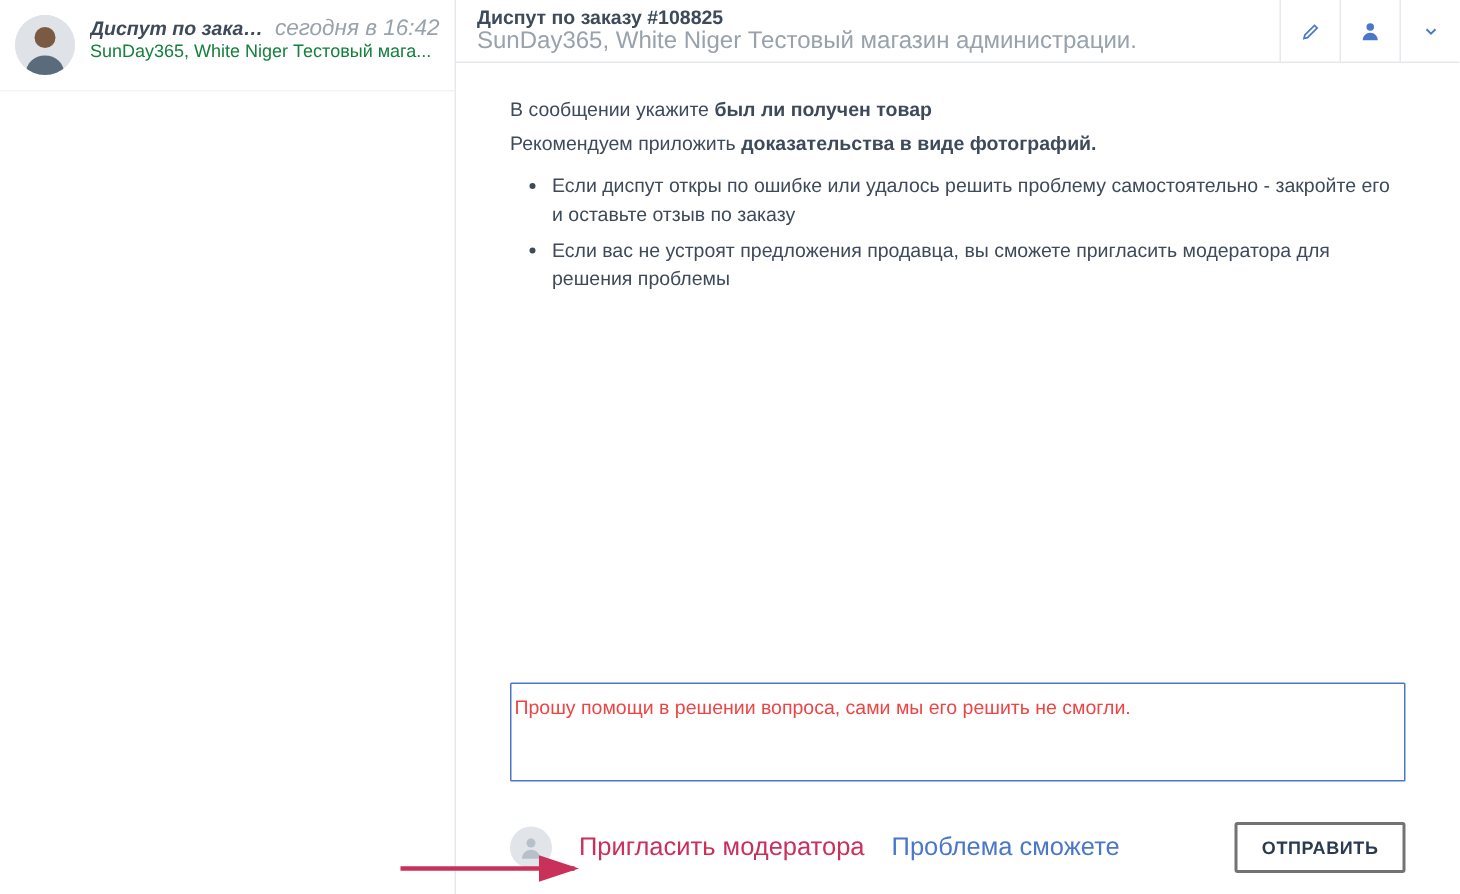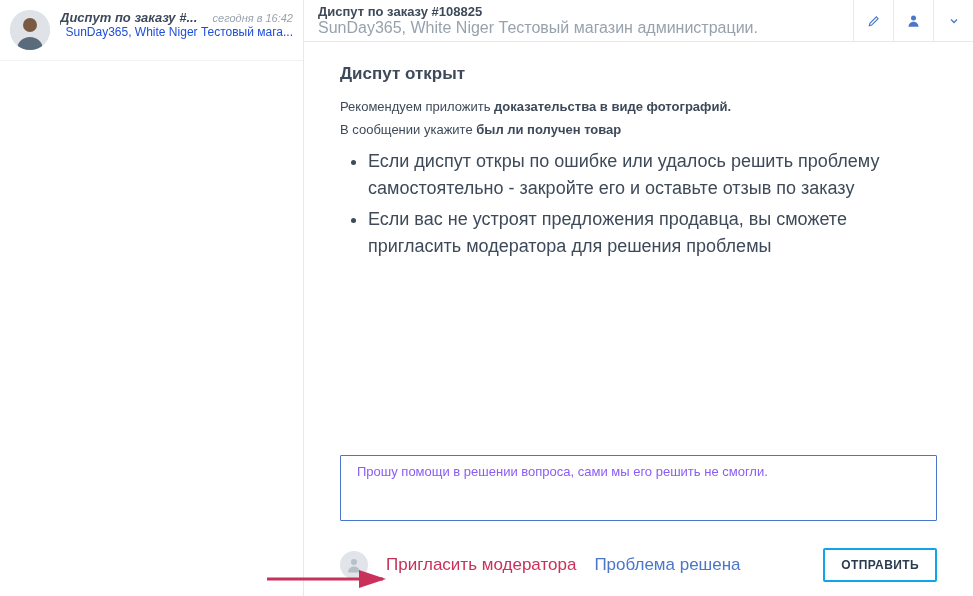--- a/index.html
+++ b/index.html
@@ -99,30 +99,29 @@
     .conv-title {
       font-weight: 600;
       color: #3e4a59;
       white-space: nowrap;
       overflow: hidden;
       text-overflow: ellipsis;
       flex: 1;
     }
     .conv-time {
       color: #98a2ad;
-      font-size: 11px;
+      font-size: 15px;
       flex-shrink: 0;
     }
     .conv-sub {
-      color: #1d4ed8;
+      color: #15803d;
       font-size: 12px;
       white-space: nowrap;
       overflow: hidden;
       text-overflow: ellipsis;
-      text-align: right;
     }
 
     
     .main {
       flex: 1;
       display: flex;
       flex-direction: column;
       position: relative;
     }
     .main-header {
@@ -171,40 +170,40 @@
       color: #3e4a59;
       margin-bottom: 4px;
       line-height: 1.45;
     }
     .info-line b { font-weight: 700; }
     ul.bullets {
       margin: 8px 0 0 28px;
       padding: 0;
     }
     ul.bullets li {
-      font-size: 18px;
+      font-size: 13px;
       color: #3e4a59;
       line-height: 1.5;
       margin-bottom: 4px;
     }
 
     
     .compose {
       padding: 0 36px 14px 36px;
     }
     .compose textarea {
       width: 100%;
       height: 66px;
       border: 1px solid #4a77c9;
       outline: none;
       resize: none;
-      padding: 8px 16px;
+      padding: 8px 2px;
       font-size: 13px;
       font-family: inherit;
-      color: #8b5cf6;
+      color: #ef4444;
       border-radius: 1px;
     }
     .footer {
       display: flex;
       align-items: center;
       padding: 10px 36px 14px 36px;
       gap: 18px;
     }
     .footer-avatar {
       width: 28px;
@@ -219,21 +218,21 @@
     }
     .link-action {
       font-size: 17px;
       color: #4a77c9;
       cursor: pointer;
       text-decoration: none;
     }
     .link-action.danger { color: #c9305a; }
     .footer-spacer { flex: 1; }
     .send-btn {
-      border: 2px solid #0ea5e9;
+      border: 2px solid #737373;
       background: #fff;
       color: #2a3b4f;
       font-weight: 700;
       font-size: 12px;
       letter-spacing: 0.4px;
       padding: 8px 16px;
       cursor: pointer;
       border-radius: 2px;
     }
 
@@ -292,46 +291,45 @@
         </div>
         <div class="hbtn">
           <svg width="12" height="12" viewBox="0 0 24 24" fill="none" stroke="currentColor" stroke-width="2.5">
             <polyline points="6 9 12 15 18 9"></polyline>
           </svg>
         </div>
       </div>
     </div>
 
     <div class="main-body">
-      <div class="section-title">Диспут открыт</div>
+      <div class="info-line">
+        <span>В сообщении укажите </span><b>был ли получен товар</b>
+      </div>
       <div class="info-line">
         <span>Рекомендуем приложить </span><b>доказательства в виде фотографий.</b>
-      </div>
-      <div class="info-line">
-        <span>В сообщении укажите </span><b>был ли получен товар</b>
       </div>
       <ul class="bullets">
         <li>Если диспут откры по ошибке или удалось решить проблему самостоятельно - закройте его и оставьте отзыв по заказу</li>
         <li>Если вас не устроят предложения продавца, вы сможете пригласить модератора для решения проблемы</li>
       </ul>
     </div>
 
     <div class="compose">
       <textarea style="">Прошу помощи в решении вопроса, сами мы его решить не смогли.</textarea>
     </div>
 
     <div class="footer">
       <div class="footer-avatar">
         <svg width="18" height="18" viewBox="0 0 24 24" fill="currentColor">
           <circle cx="12" cy="8" r="4"></circle>
             <path d="M4 22c0-4.5 3.5-8 8-8s8 3.5 8 8"></path>
         </svg>
       </div>
       <a class="link-action danger">Пригласить модератора</a>
-      <a class="link-action">Проблема решена</a>
+      <a class="link-action">Проблема сможете</a>
       <div class="footer-spacer"></div>
       <button class="send-btn">ОТПРАВИТЬ</button>
     </div>
   </main>
 </div>
 
 <svg class="annot-arrow" width="130" height="22">
   <defs>
     <marker id="ah" markerWidth="10" markerHeight="10" refX="8" refY="3" orient="auto">
       <path d="M0,0 L9,3 L0,6 Z" fill="#c9305a"></path>

